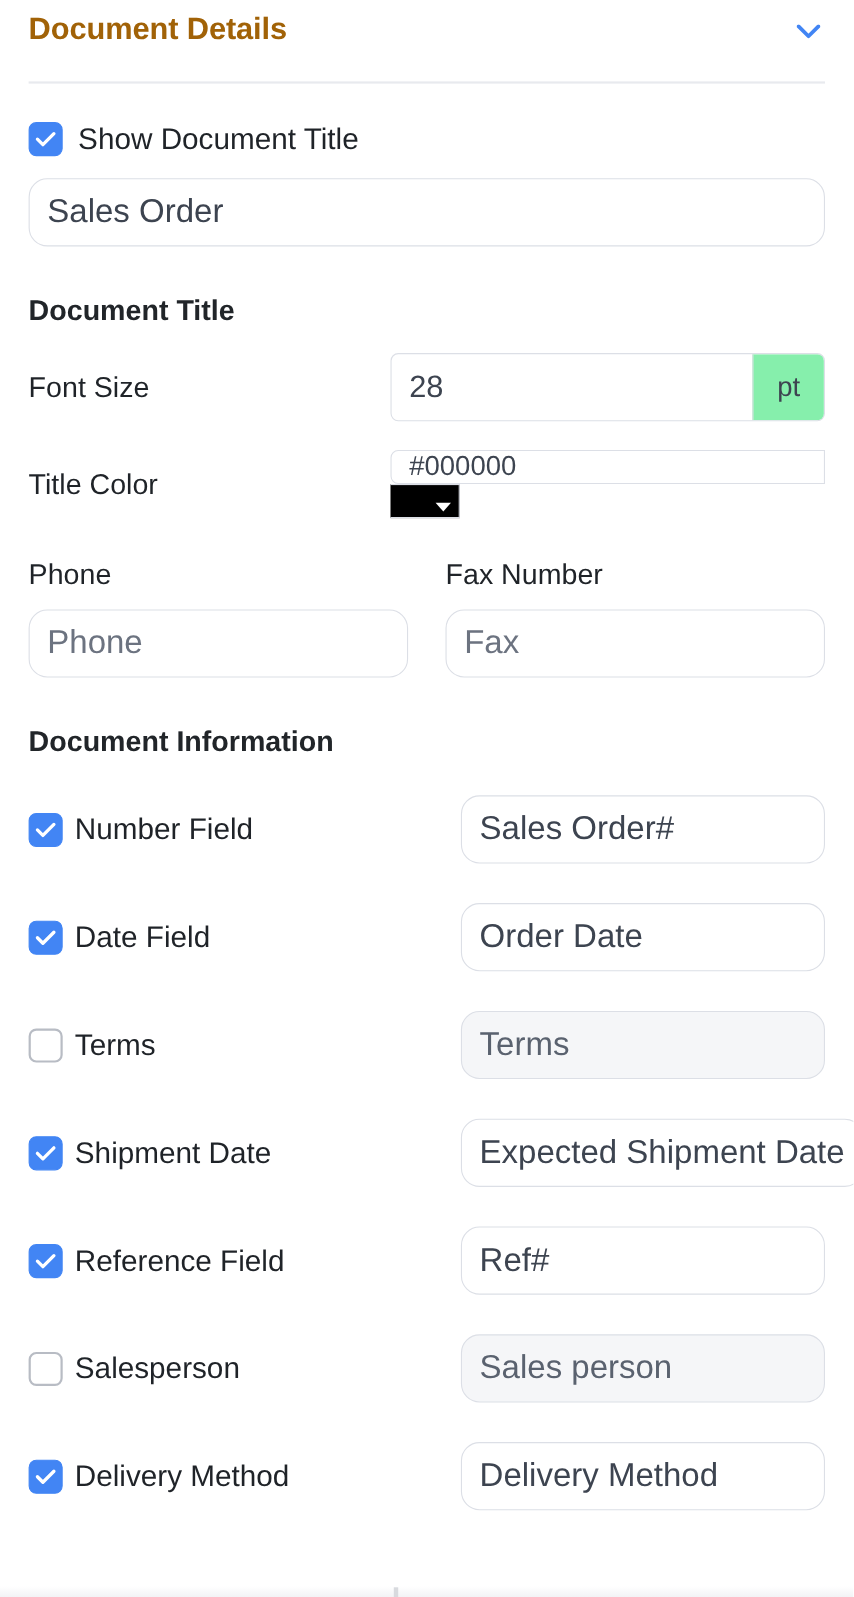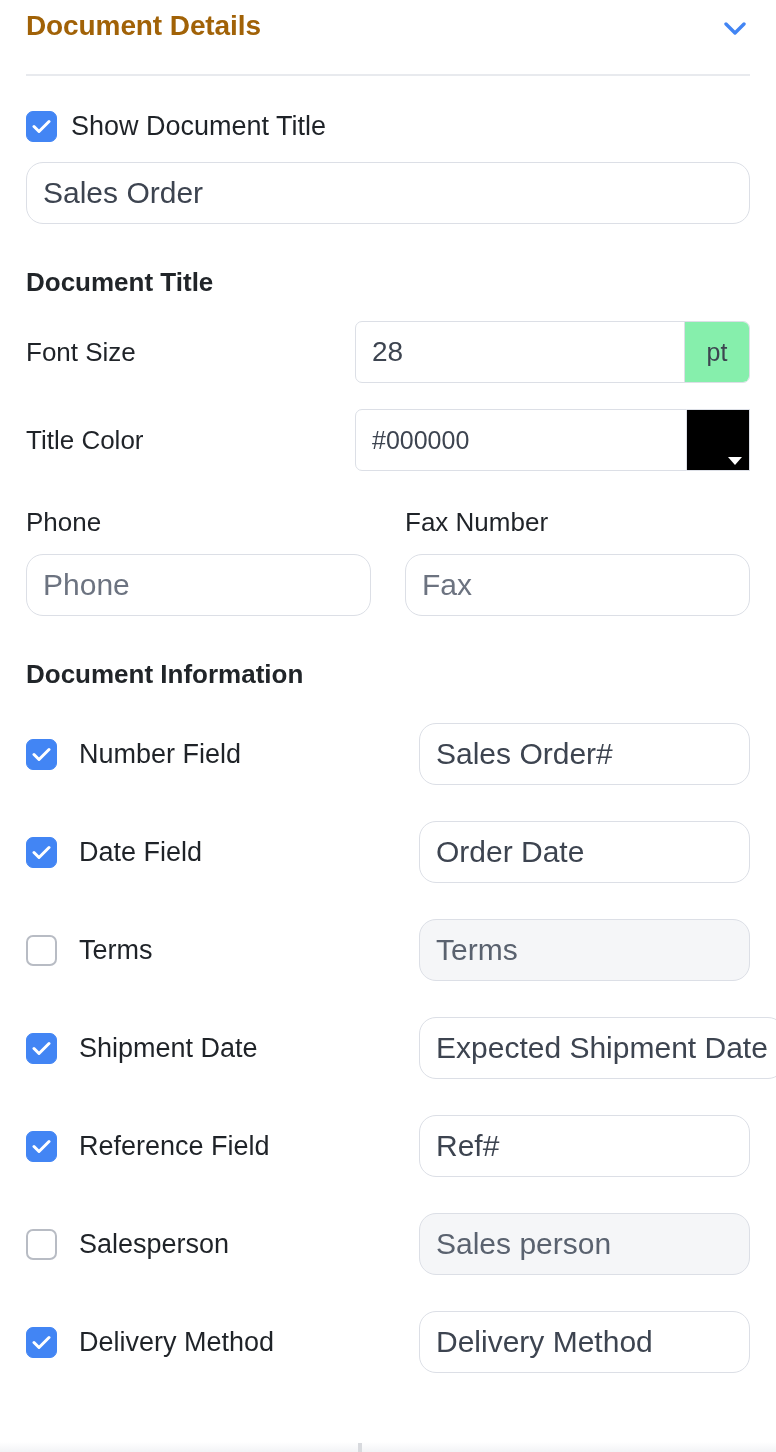--- a/index.html
+++ b/index.html
@@ -163,20 +163,21 @@
     color: #3d4450;
     cursor: pointer;
   }
 
   
   .color-group {
     display: flex;
     width: 100%;
     height: 62px;
     position: relative;
+    flex-direction: column;
   }
   .color-group .cg-input {
     flex: 1;
     height: 62px;
     border: 1.5px solid #dcdfe6;
     border-radius: 7px 0 0 7px;
     display: flex;
     align-items: center;
     padding: 0 16px;
     font-size: 25px;
@@ -220,21 +221,21 @@
 
   .info-row {
     display: flex;
     align-items: center;
     margin-top: 36px;
     height: 62px;
   }
   .info-left {
     display: flex;
     align-items: center;
-    gap: 22px;
+    gap: 11px;
     width: 393px;
     flex: 0 0 393px;
   }
   .info-right { flex: 1; display: flex; }
   .info-right .field {
     white-space: nowrap;
     overflow: hidden;
   }
 
   .bottom-fade {

